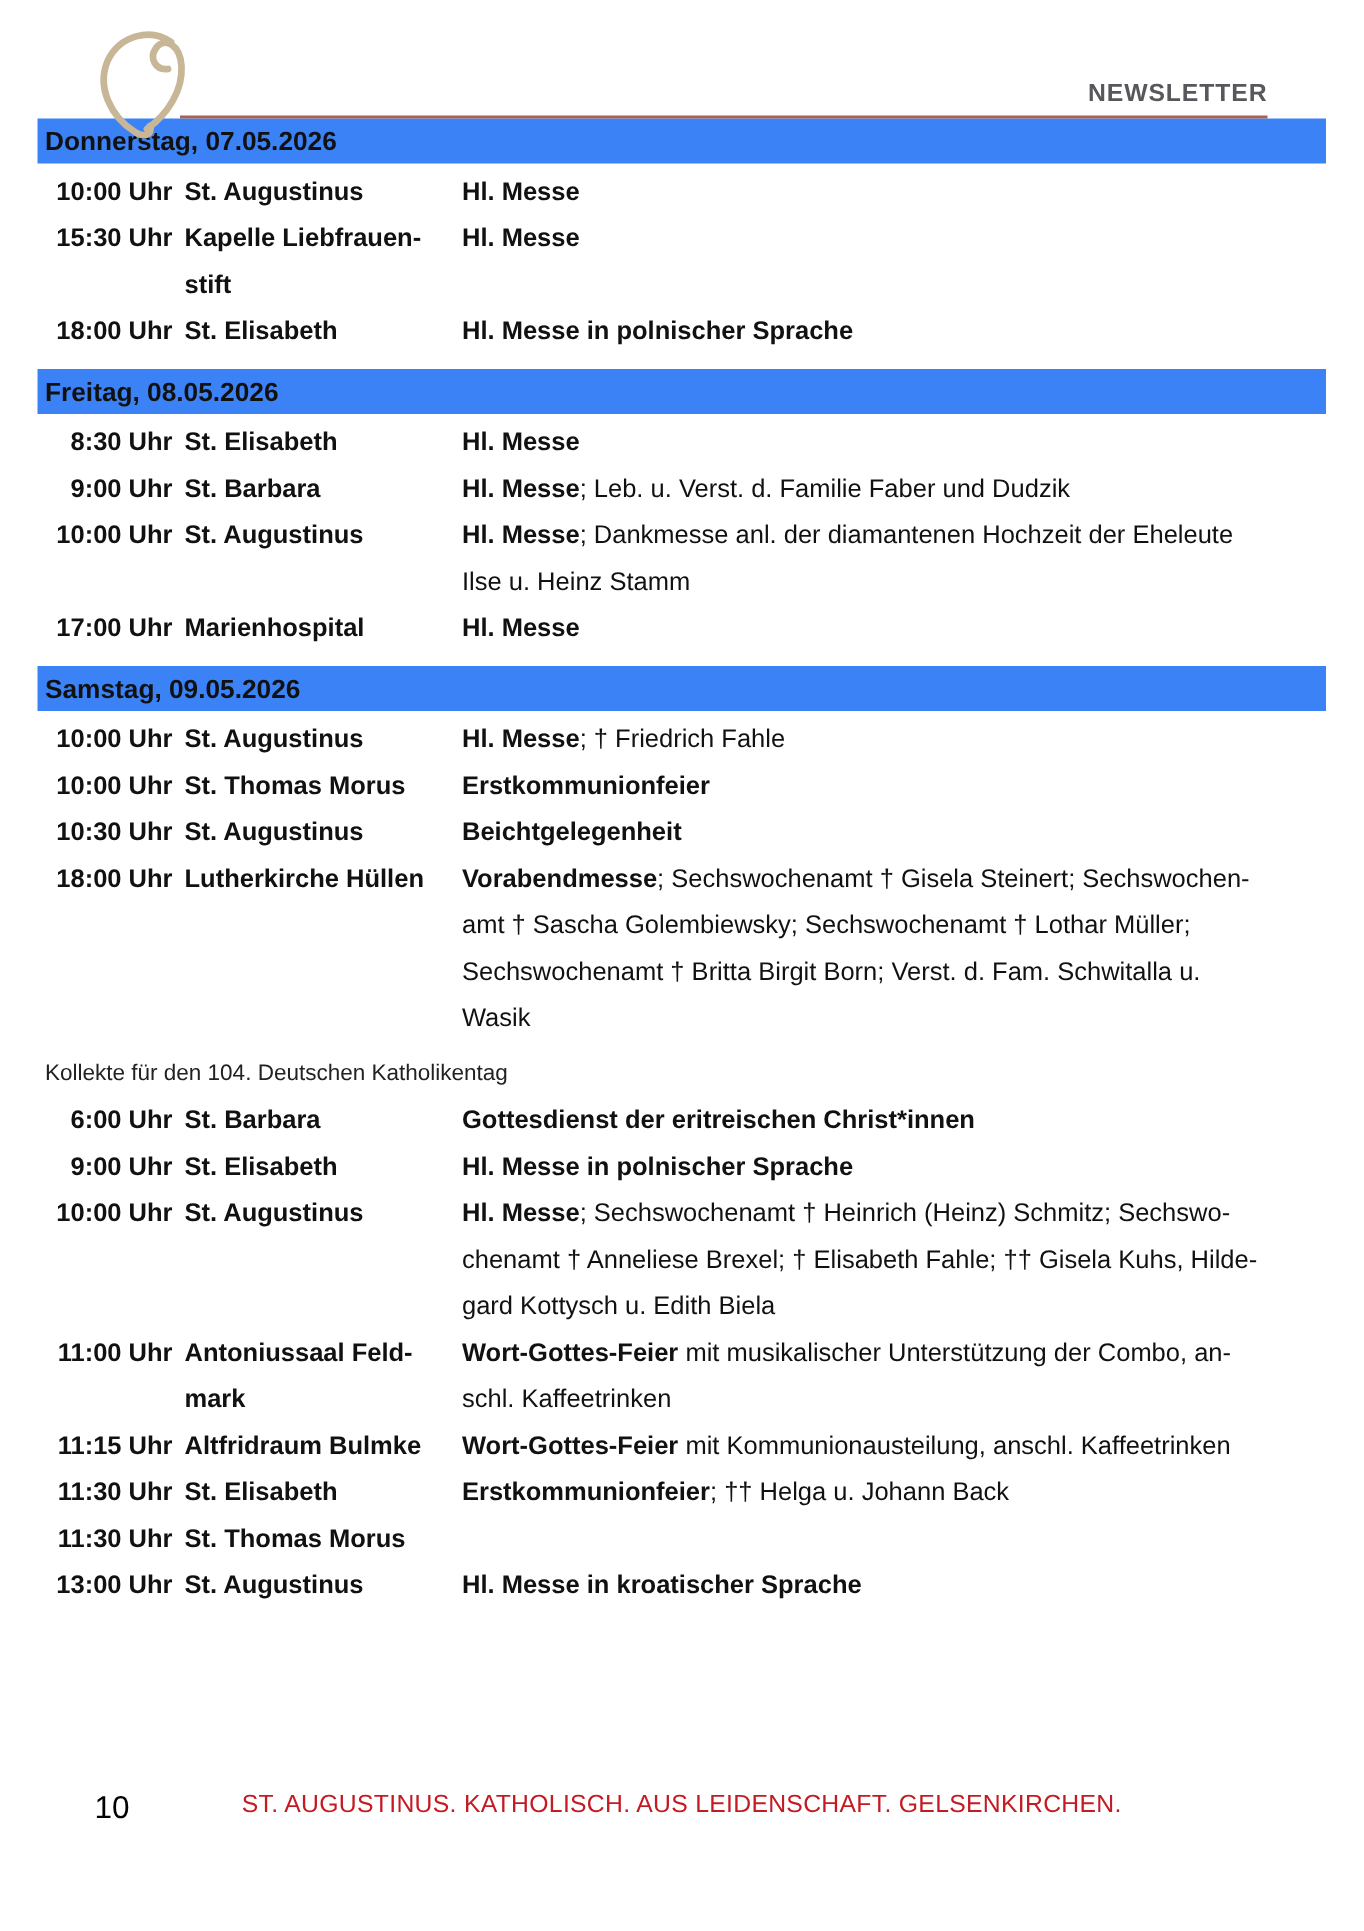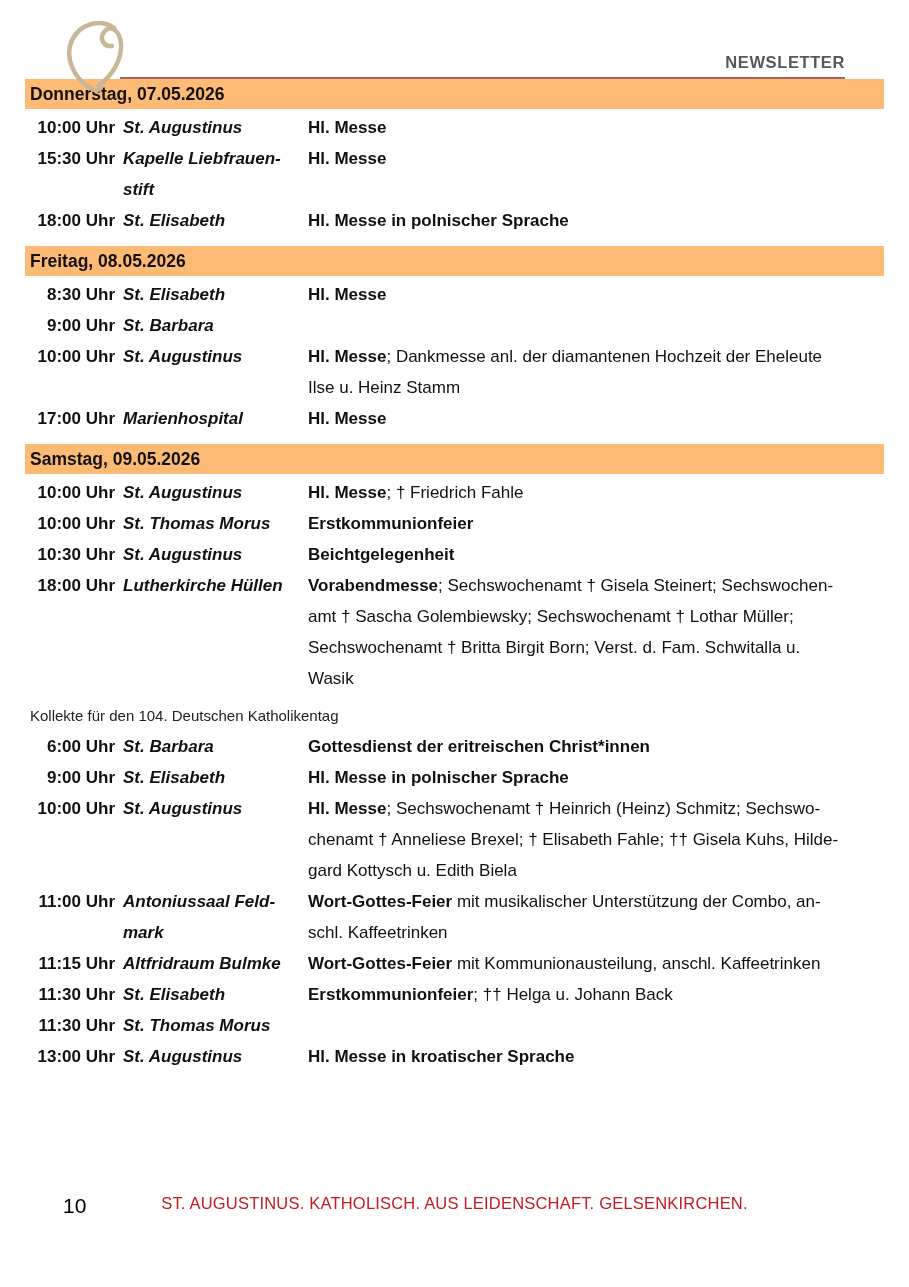--- a/index.html
+++ b/index.html
@@ -11,34 +11,34 @@
   .header{position:relative;height:79px;}
   .logo{position:absolute;left:60px;top:16px;}
   .rule{position:absolute;left:120px;right:64px;top:77px;height:2px;background:#a4625c;}
   .brand{
     position:absolute;right:64px;top:53px;
     font-size:16.5px;font-weight:700;color:#57585c;letter-spacing:.6px;
   }
   
   .bar{
     margin-left:25px;width:859px;box-sizing:border-box;
-    background:#fdba74;padding:3px 8px 3px 5px;
+    background:#3b82f6;padding:3px 8px 3px 5px;
   }
   .bar.tall{padding:8px 8px 8px 5px;}
   .bar-title{font-size:17.5px;font-weight:700;line-height:24px;}
   .bar.tall .bar-title{line-height:28px;}
   .bar-sub{font-size:15px;font-weight:400;line-height:24px;color:#222;}
   .note{font-size:15px;line-height:24px;margin:10px 0 0 30px;color:#222;}
   .rows{margin-top:3px;margin-bottom:10px;}
   .row{
     display:grid;grid-template-columns:85px 193px 1fr;
     padding:0 25px 0 30px;font-size:17px;line-height:31px;
   }
   .time{font-weight:700;text-align:right;white-space:nowrap;}
-  .loc{font-weight:700;padding-left:8px;white-space:pre-line;font-style:italic;}
+  .loc{font-weight:700;padding-left:8px;white-space:pre-line;}
   .desc{white-space:pre-line;}
   .desc .b{font-weight:700;}
   
   .footer{position:absolute;left:0;right:0;top:1192px;height:30px;}
   .page-num{position:absolute;left:63px;top:2px;font-size:21px;color:#000000;}
   .slogan{
     width:100%;text-align:center;font-size:16.5px;font-weight:400;
     color:#c41a22;letter-spacing:.2px;padding-top:2px;
   }
 </style>
@@ -86,20 +86,21 @@
       </div>
       <div class="rows">
         <div class="row">
           <span class="time">8:30 Uhr</span>
           <span class="loc">St. Elisabeth</span>
           <span class="desc"><span class="b">Hl. Messe</span></span>
         </div>
         <div class="row">
           <span class="time">9:00 Uhr</span>
           <span class="loc">St. Barbara</span>
+          <span class="desc"><span class="b">Hl. Messe</span><span>; Leb. u. Verst. d. Familie Faber und Dudzik</span></span>
         </div>
         <div class="row">
           <span class="time">10:00 Uhr</span>
           <span class="loc">St. Augustinus</span>
           <span class="desc"><span class="b">Hl. Messe</span><span>; Dankmesse anl. der diamantenen Hochzeit der Eheleute
 Ilse u. Heinz Stamm</span></span>
         </div>
         <div class="row">
           <span class="time">17:00 Uhr</span>
           <span class="loc">Marienhospital</span>

